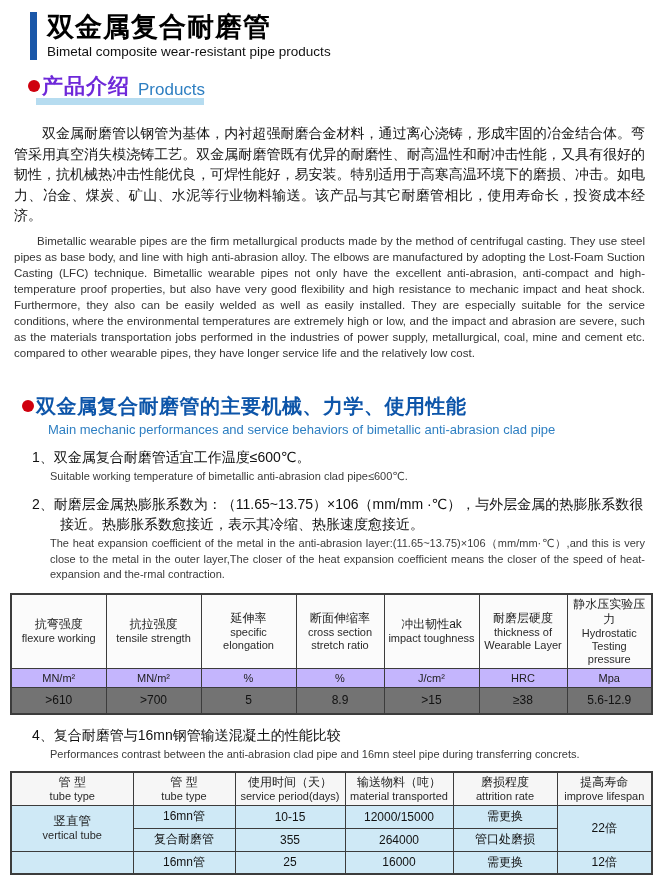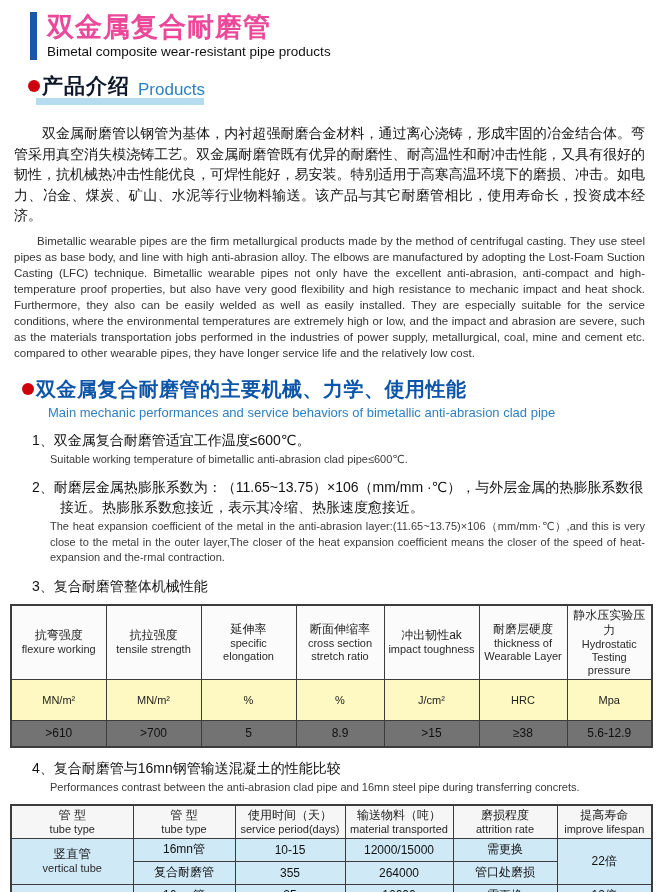--- a/index.html
+++ b/index.html
@@ -14,21 +14,21 @@
   .page { padding: 10px 10px 6px 10px; }
 
   
   .title-block {
     margin-left: 20px;
     border-left: 7px solid #1a57a8;
     padding-left: 10px;
     margin-top: 2px;
   }
   .title-cn {
-    color: #ec4899;
+    color: #000000;
     font-size: 27px;
     font-weight: bold;
     line-height: 30px;
     letter-spacing: 1px;
   }
   .title-en {
     color: #111111;
     font-size: 13.5px;
     line-height: 17px;
     margin-top: 1px;
@@ -38,21 +38,21 @@
   .sec1-head { margin: 12px 0 0 18px; position: relative; }
   .bullet {
     display: inline-block;
     width: 12px; height: 12px;
     border-radius: 50%;
     background: #cf000e;
     vertical-align: middle;
     margin-right: 2px;
   }
   .sec1-cn {
-    color: #0f172a;
+    color: #6d28d9;
     font-size: 21px;
     font-weight: bold;
     vertical-align: middle;
     letter-spacing: 1px;
   }
   .sec1-en {
     color: #2e7fc2;
     font-size: 17px;
     vertical-align: bottom;
     margin-left: 8px;
@@ -75,21 +75,21 @@
   .en-para {
     margin: 7px 4px 0 4px;
     font-size: 11.5px;
     line-height: 16px;
     text-indent: 2em;
     text-align: justify;
     color: #333333;
   }
 
   
-  .sec2-head { margin: 15px 0 0 12px; }
+  .sec2-head { margin: 32px 0 0 12px; }
   .sec2-cn {
     color: #0d55a9;
     font-size: 20px;
     font-weight: bold;
     vertical-align: middle;
     letter-spacing: 0.5px;
   }
   .sec2-en {
     color: #2e7fc2;
     font-size: 13px;
@@ -124,21 +124,21 @@
     border: 1px solid #3c3c3c;
     text-align: center;
     vertical-align: middle;
     padding: 2px 2px;
     overflow: hidden;
   }
   table { border: 2px solid #3c3c3c; }
   thead th { background: #fbfbfb; height: 46px; font-weight: normal; }
   .th-cn { font-size: 12px; color: #1c1c1c; line-height: 15px; }
   .th-en { font-size: 11px; color: #2a2a2a; line-height: 13px; }
-  .units-row td { background: #fef9c3; height: 41px; font-size: 11px; color: #222; }
+  .units-row td { background: #c4b5fd; height: 19px; font-size: 11px; color: #222; }
   .values-row td { background: #737373; height: 27px; font-size: 12px; color: #111; }
 
   .t2 tbody td { background: #cfe9f6; height: 23px; font-size: 12px; color: #111; }
   .t2 thead th { background: #f6f6f6; height: 32px; }
   .t2 .rowhead .th-cn { font-size: 12.5px; }
   .t2 .rowhead { background: #cfe9f6; }
   .lifespan-cell { font-size: 12px; }
 </style>
 </head>
 <body>
@@ -167,21 +167,20 @@
     <div class="item-cn">1、双金属复合耐磨管适宜工作温度≤600℃。</div>
     <div class="item-en">Suitable working temperature of bimetallic anti-abrasion clad pipe≤600℃.</div>
   </div>
 
   <div class="item">
     <div class="item-cn">2、耐磨层金属热膨胀系数为：（11.65~13.75）×106（mm/mm ·℃），与外层金属的热膨胀系数很接近。热膨胀系数愈接近，表示其冷缩、热胀速度愈接近。</div>
     <div class="item-en">The heat expansion coefficient of the metal in the anti-abrasion layer:(11.65~13.75)×106（mm/mm·℃）,and this is very close to the metal in the outer layer,The closer of the heat expansion coefficient means the closer of the speed of heat-expansion and the-rmal contraction.</div>
   </div>
 
   <div class="item">
-    <div class="item-cn">3、复合耐磨管整体机械性能</div>
   </div>
 
   <table class="t1">
     <colgroup>
       <col style="width:95px">
         <col style="width:95px">
         <col style="width:95px">
         <col style="width:88px">
       <col style="width:95px">
         <col style="width:88px">

